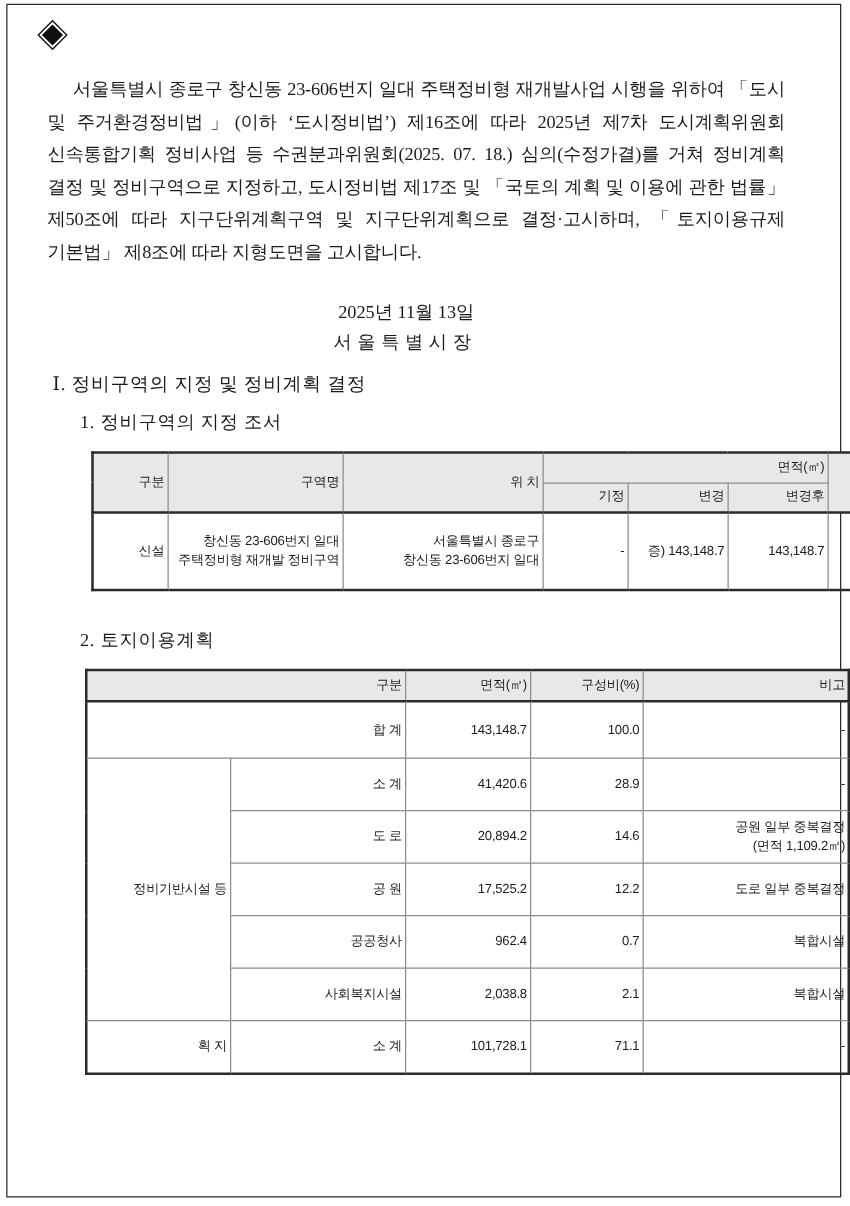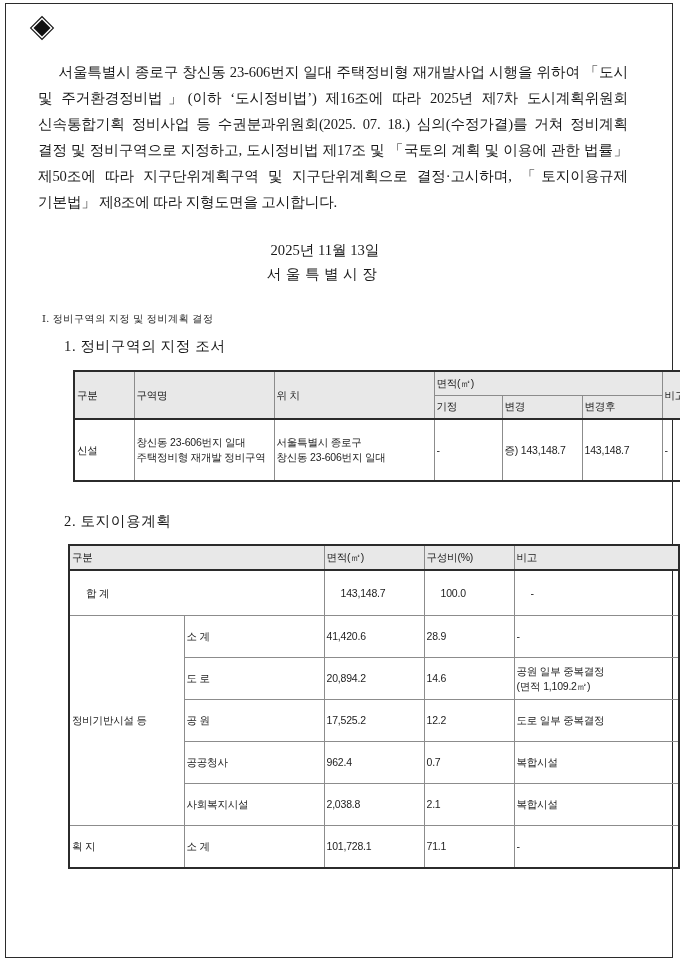--- a/index.html
+++ b/index.html
@@ -83,22 +83,22 @@
     font-size: 14.6px;
     line-height: 1.66;
   }
   .sign-org {
     letter-spacing: 4.5px;
     padding-right: 2px;
   }
 
   
   .section-h1 {
-    margin: 26px 0 0 14px;
-    font-size: 10px;
+    margin: 12px 0 0 14px;
+    font-size: 15px;
     letter-spacing: 0.6px;
   }
   .section-h2 {
     margin: 11px 0 0 36px;
     font-size: 14.6px;
     letter-spacing: 0.6px;
   }
   .section-h2.second {
     margin-top: 30px;
   }
@@ -107,21 +107,21 @@
   table.ko-table {
     border-collapse: collapse;
     table-layout: fixed;
     font-family: "Liberation Sans", "DejaVu Sans", sans-serif;
     font-size: 10.5px;
     color: #1c1c1c;
   }
   table.ko-table td,
   table.ko-table th {
     border: 1px solid #8c8c8c;
-    text-align: left;
+    text-align: right;
     vertical-align: middle;
     padding: 3px 2px;
     font-weight: 400;
     line-height: 1.45;
     letter-spacing: -0.2px;
   }
   table.ko-table th {
     background: #e8e8e8;
     font-size: 10.5px;
   }

